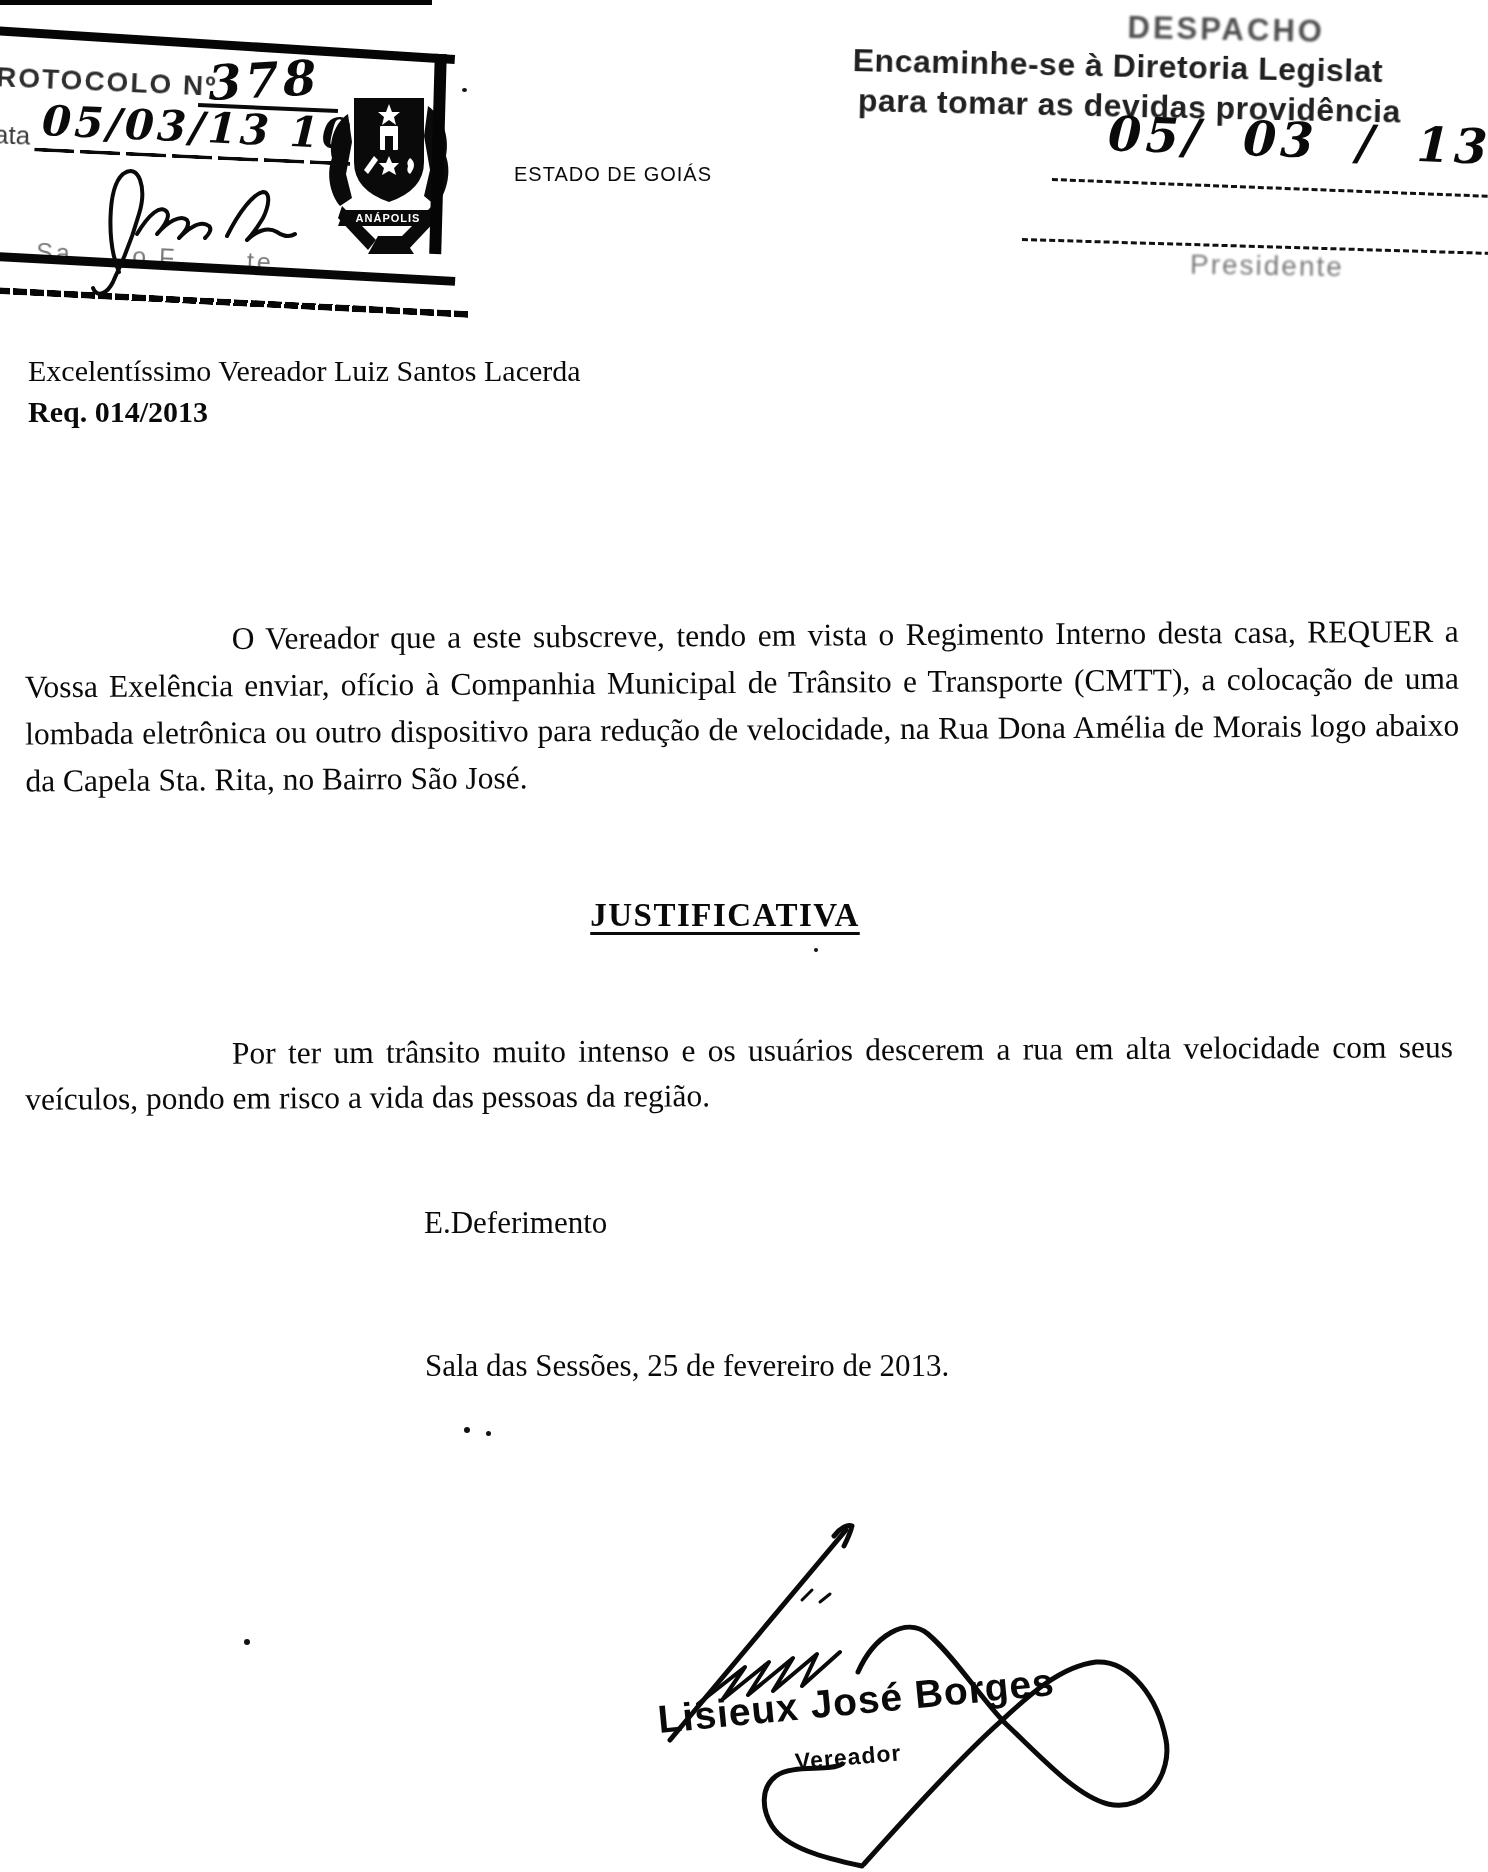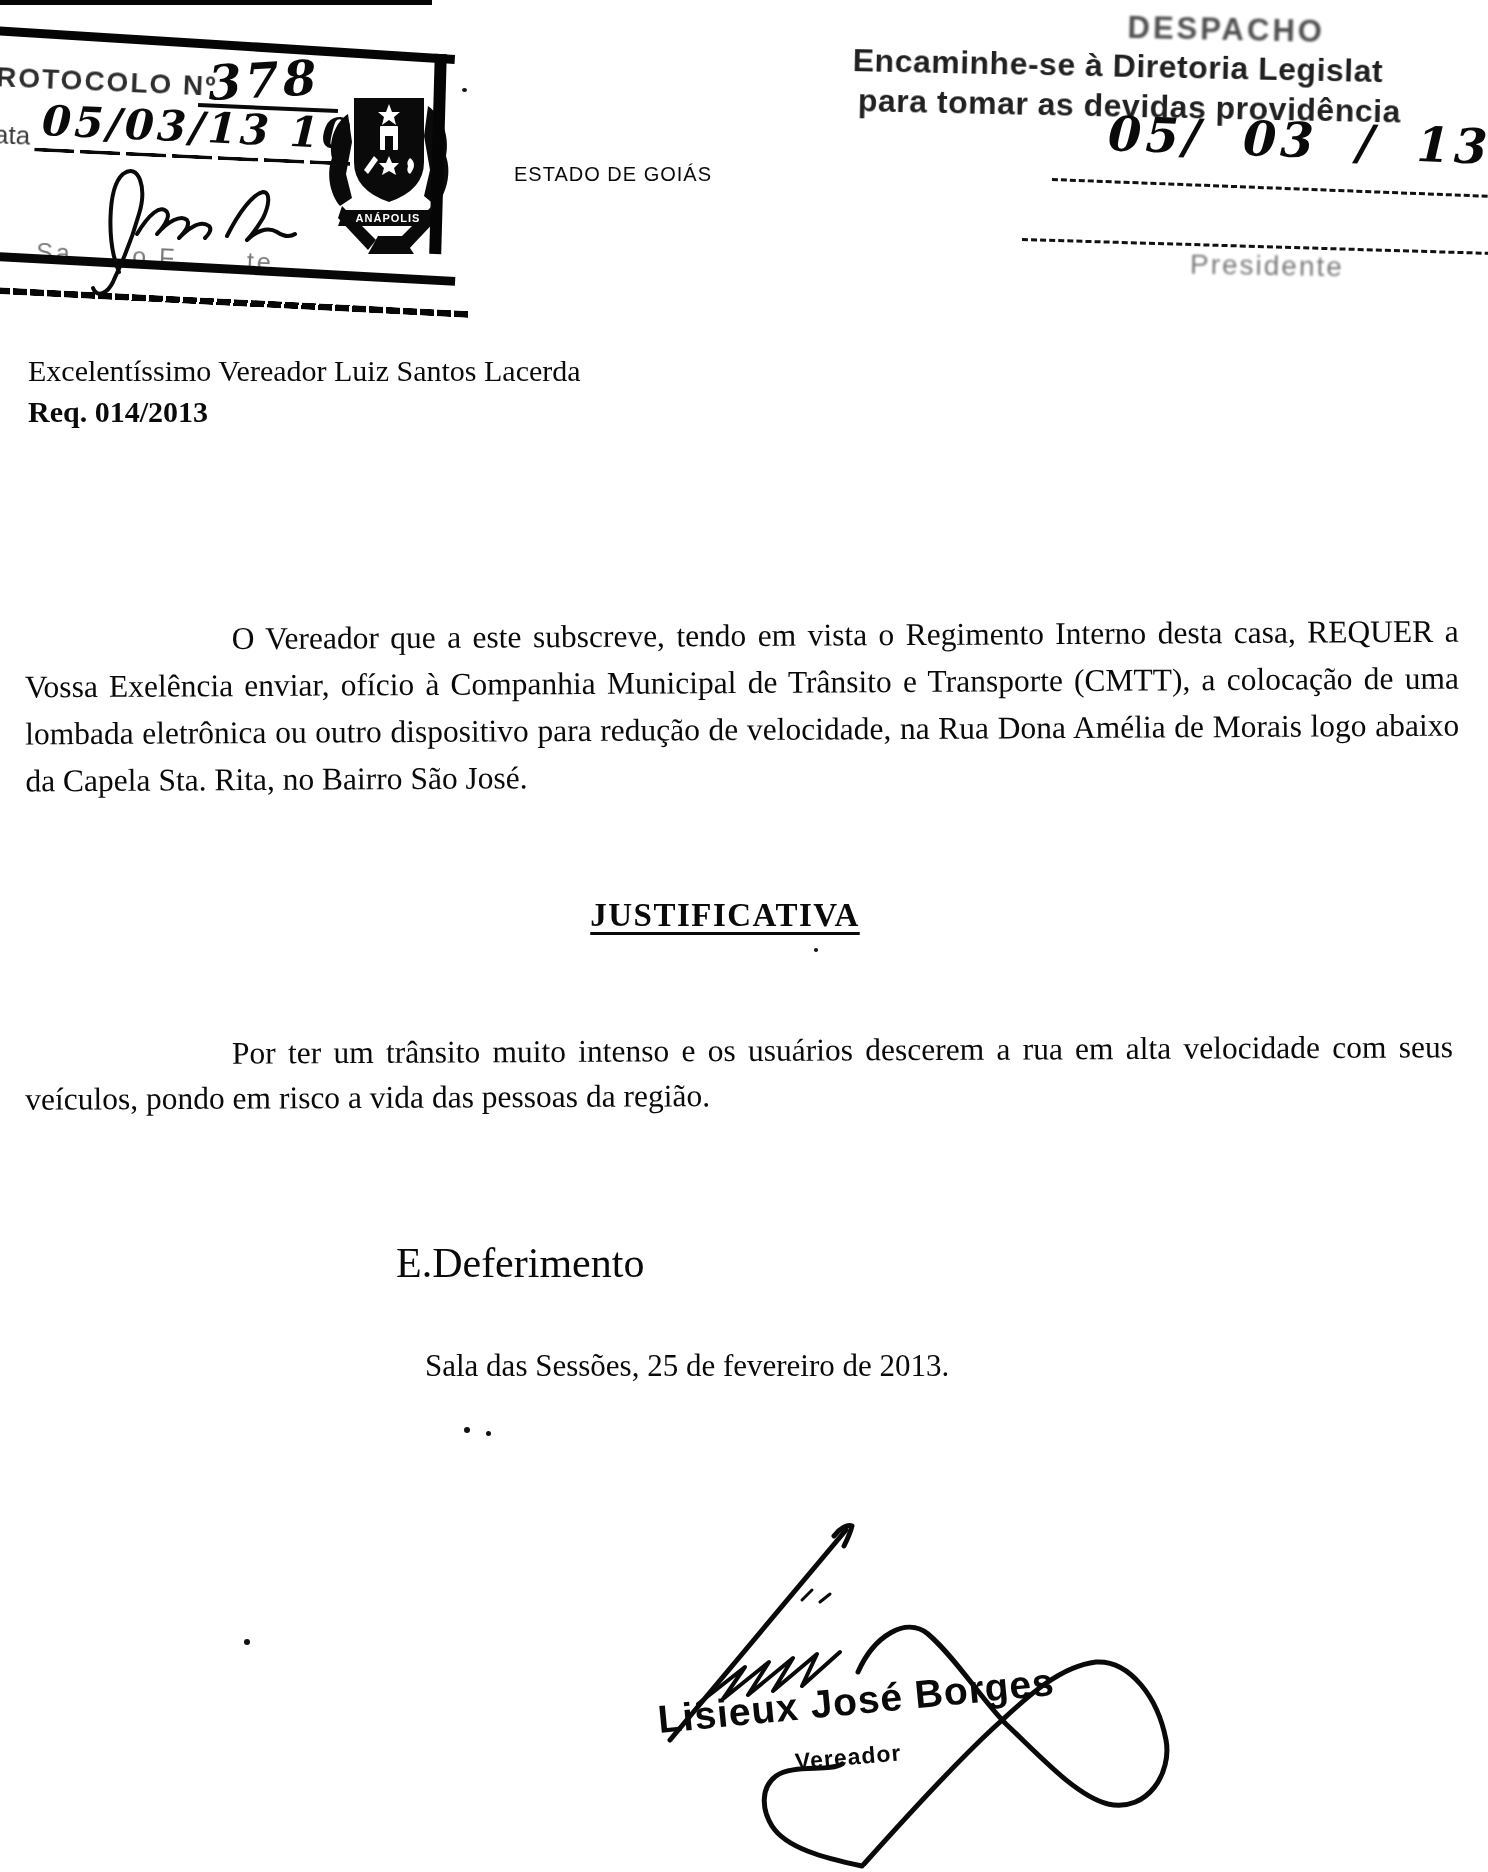--- a/index.html
+++ b/index.html
@@ -69,21 +69,21 @@
   
   .addr{left:28px;top:350px;font-size:30px;line-height:41px;}
   .addr .bold{font-weight:700;}
   .para{font-size:31.5px;line-height:47px;text-align:justify;}
   .para1{left:25px;top:612px;width:1434px;text-indent:207px;transform:rotate(-0.35deg);}
   .sect{left:25px;top:897px;width:1400px;text-align:center;font-size:33px;font-weight:700;
     letter-spacing:1.5px;}
   .sect span{text-decoration:underline;text-underline-offset:6px;text-decoration-thickness:3px;}
   .para2{left:25px;top:1028px;width:1428px;text-indent:207px;line-height:45px;
     transform:rotate(-0.3deg);}
-  .defer{left:396px;top:1205px;font-size:42px;margin-top:34px;}
+  .defer{left:424px;top:1205px;font-size:31px;}
   .place{left:425px;top:1348px;font-size:31px;}
 
   
   .sig-name{left:660px;top:1698px;font-family:"Liberation Sans",sans-serif;font-weight:700;
     font-size:39px;white-space:nowrap;transform:rotate(-5.5deg);transform-origin:left bottom;
     letter-spacing:1px;}
   .sig-role{left:795px;top:1744px;font-family:"Liberation Sans",sans-serif;font-weight:700;
     font-size:23px;transform:rotate(-5deg);letter-spacing:1px;}
 
   

